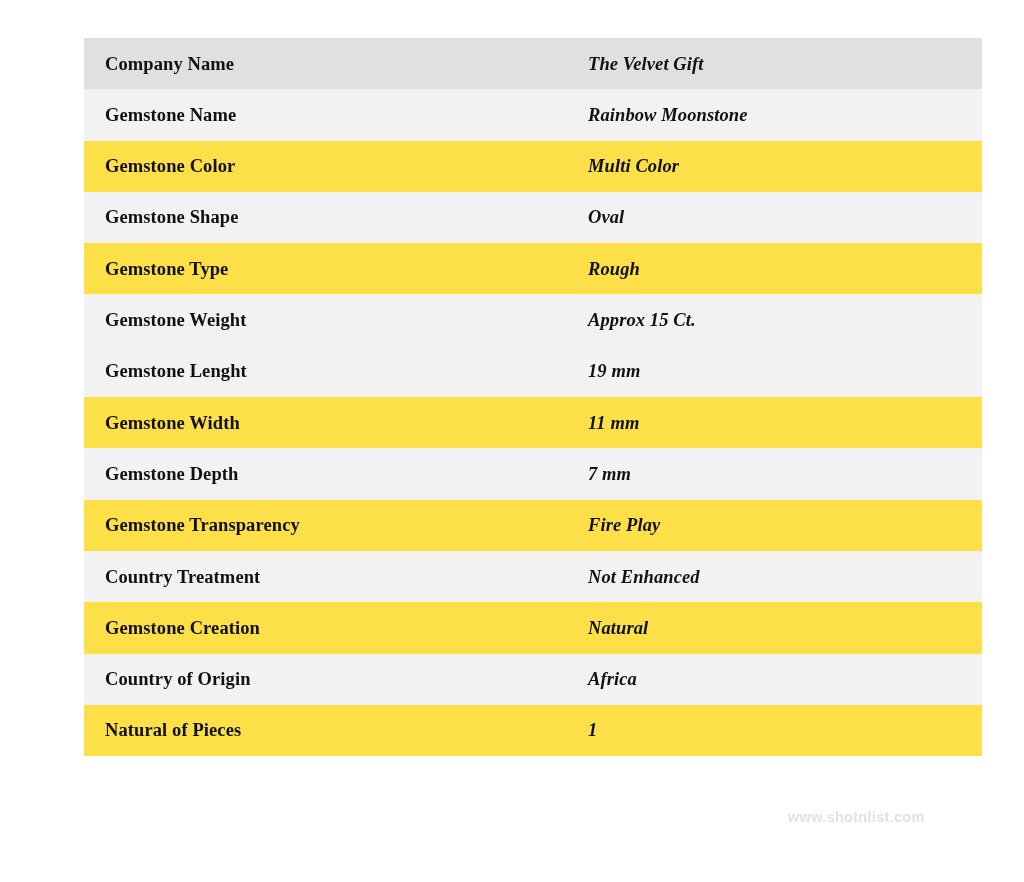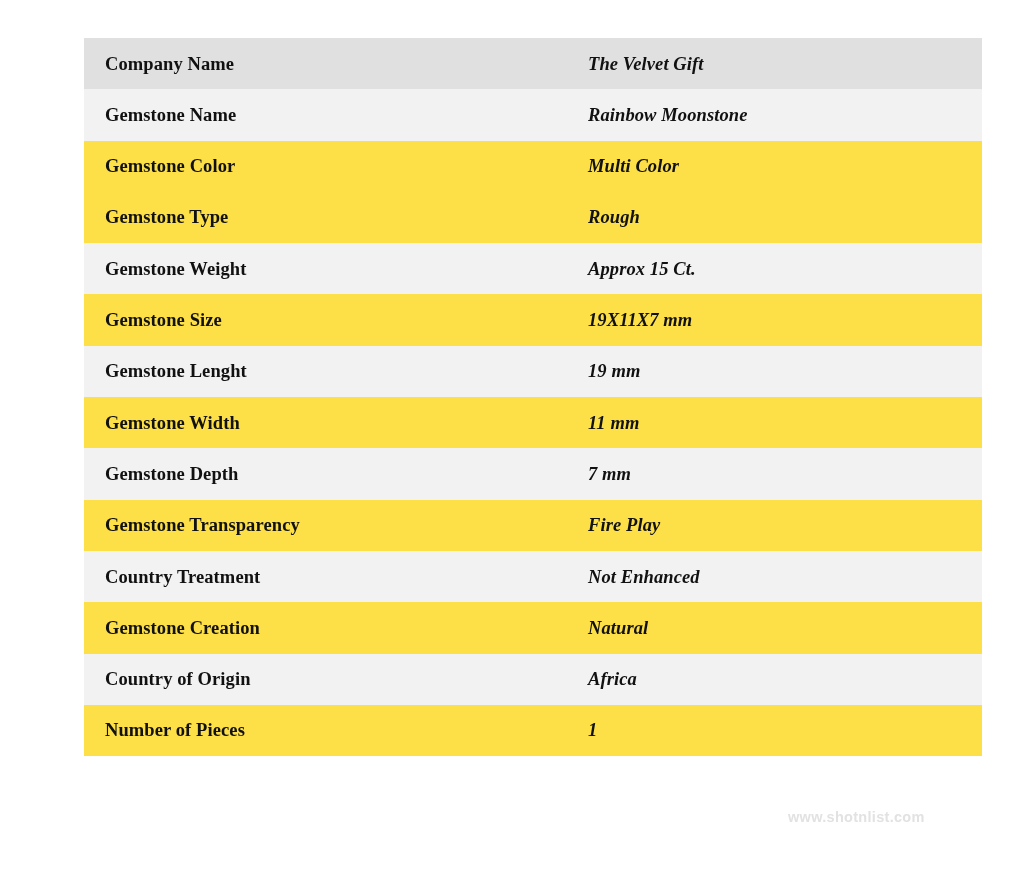--- a/index.html
+++ b/index.html
@@ -71,31 +71,31 @@
       <td class="value">The Velvet Gift</td>
     </tr>
     <tr class="row-alt">
       <td class="label">Gemstone Name</td>
       <td class="value">Rainbow Moonstone</td>
     </tr>
     <tr class="row-plain">
       <td class="label">Gemstone Color</td>
       <td class="value">Multi Color</td>
     </tr>
+    <tr class="row-alt">
+      <td class="label">Gemstone Shape</td>
+      <td class="value">Oval</td>
+    </tr>
     <tr class="row-plain">
       <td class="label">Gemstone Type</td>
       <td class="value">Rough</td>
     </tr>
     <tr class="row-alt">
       <td class="label">Gemstone Weight</td>
       <td class="value">Approx 15 Ct.</td>
-    </tr>
-    <tr class="row-plain">
-      <td class="label">Gemstone Size</td>
-      <td class="value">19X11X7 mm</td>
     </tr>
     <tr class="row-alt">
       <td class="label">Gemstone Lenght</td>
       <td class="value">19 mm</td>
     </tr>
     <tr class="row-plain">
       <td class="label">Gemstone Width</td>
       <td class="value">11 mm</td>
     </tr>
     <tr class="row-alt">
@@ -112,19 +112,19 @@
     </tr>
     <tr class="row-plain">
       <td class="label">Gemstone Creation</td>
       <td class="value">Natural</td>
     </tr>
     <tr class="row-alt">
       <td class="label">Country of Origin</td>
       <td class="value">Africa</td>
     </tr>
     <tr class="row-plain">
-      <td class="label">Number of Pieces</td>
+      <td class="label">Natural of Pieces</td>
       <td class="value">1</td>
     </tr>
   </tbody>
 </table>
 
 <div class="watermark">www.shotnlist.com</div>
 
 </body></html>

